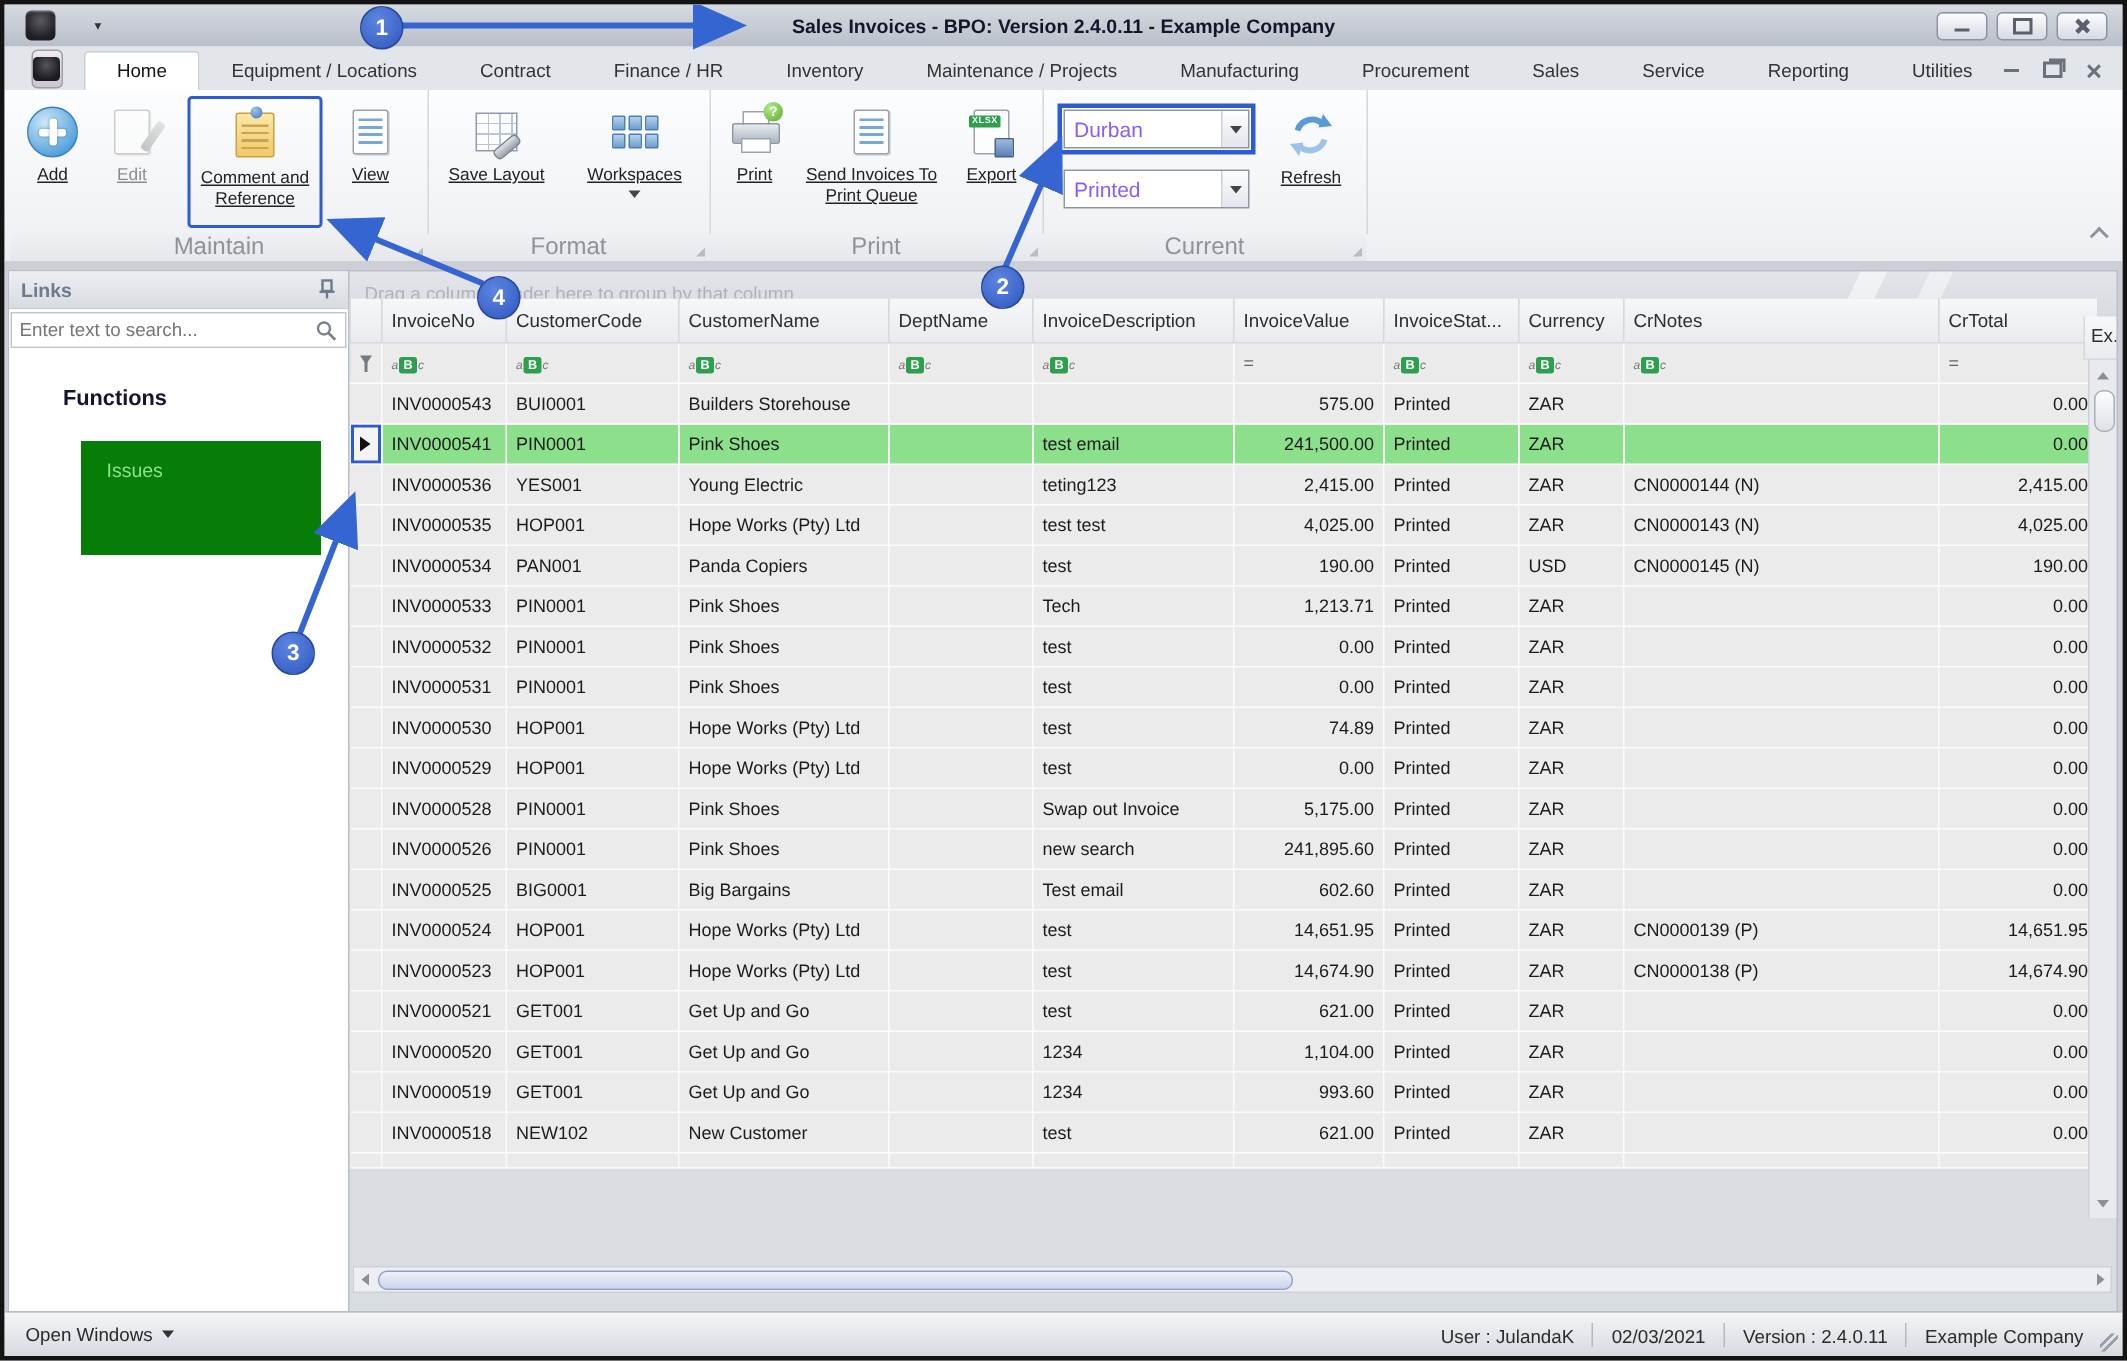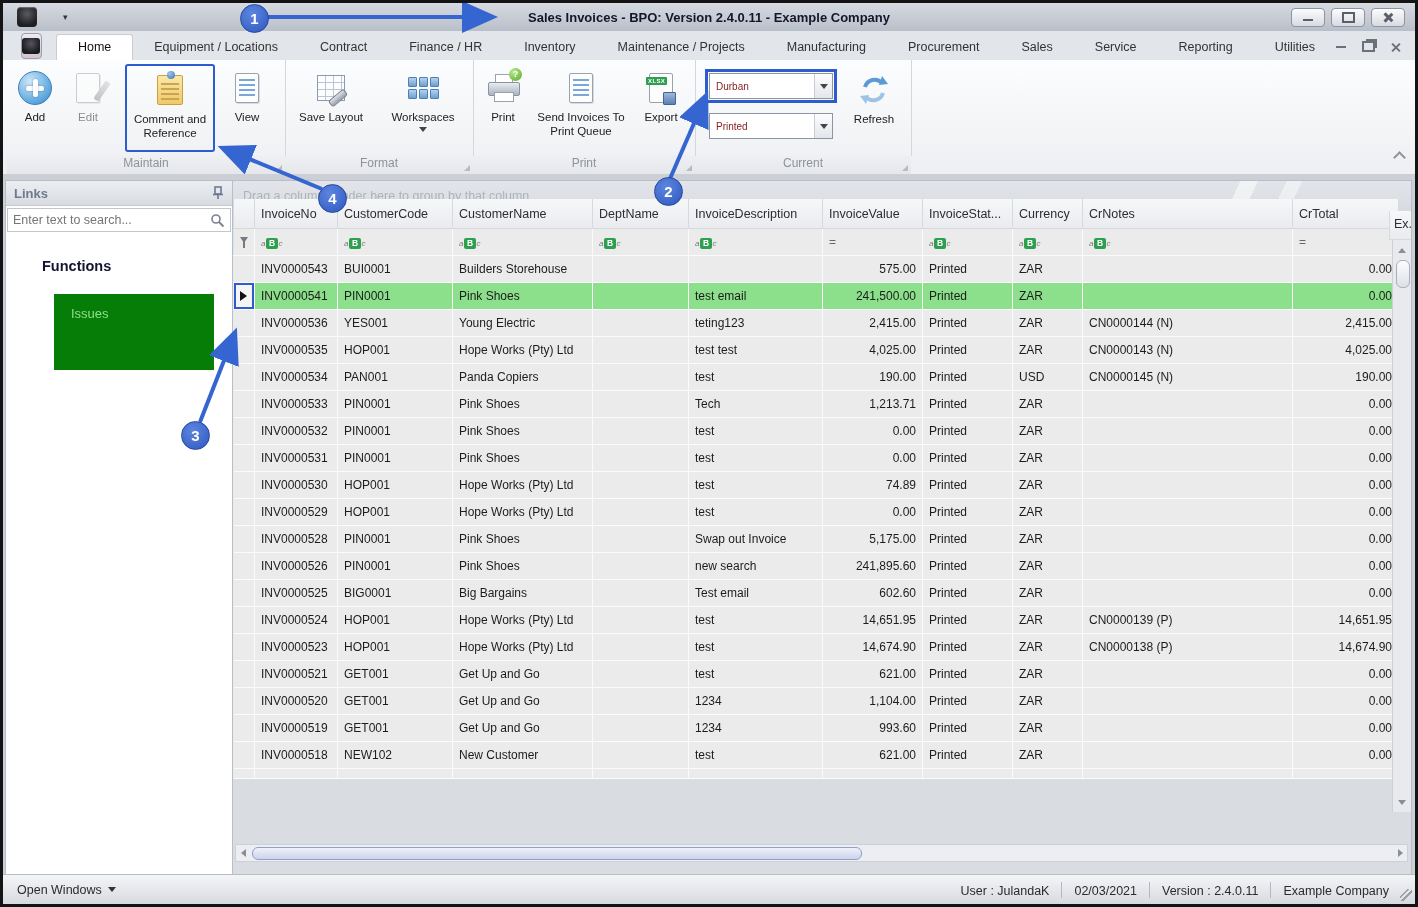--- a/index.html
+++ b/index.html
@@ -29,25 +29,25 @@
   .ribbon-winbtns{margin-left:auto;margin-right:14px;display:flex;gap:16px;align-items:center;padding-bottom:8px;}
   .rwb-min{width:10px;height:2px;background:#6b707a;}
   .rwb-restore{width:9px;height:7px;border:2px solid #6b707a;box-shadow:3px -3px 0 -1px #6b707a;}
   .rwb-x{position:relative;width:10px;height:10px;}
   .rwb-x::before,.rwb-x::after{content:"";position:absolute;left:4px;top:0;width:2px;height:11px;background:#6b707a;}
   .rwb-x::before{transform:rotate(45deg);} .rwb-x::after{transform:rotate(-45deg);}
 
   
   .ribbon{left:0;top:57px;right:0;height:114px;background:linear-gradient(#fcfdfe,#edeff2);border-bottom:1px solid #c6cad0;}
   .rgroup{position:absolute;top:0;height:96px;border-right:1px solid #d4d7db;}
-  .rgroup-label{position:absolute;top:96px;height:18px;left:0;right:0;text-align:center;font-size:12px;color:#8e939b;background:linear-gradient(#eef0f3,#e5e7ea);}
+  .rgroup-label{position:absolute;top:96px;height:18px;left:0;right:0;text-align:center;font-size:16px;color:#8e939b;background:linear-gradient(#eef0f3,#e5e7ea);}
   .rgroup-label::after{content:"";position:absolute;right:3px;bottom:3px;border-left:6px solid transparent;border-bottom:6px solid #b7bcc3;}
   .rbtn{position:absolute;top:4px;width:64px;height:88px;display:flex;flex-direction:column;align-items:center;border-radius:3px;}
   .rbtn .icon-slot{height:40px;display:flex;align-items:center;justify-content:center;margin-top:4px;}
-  .rbtn .rlabel{font-size:11.5px;color:#222;text-align:center;line-height:1.25;margin-top:2px;}
+  .rbtn .rlabel{font-size:11.5px;color:#222;text-align:center;line-height:1.25;margin-top:2px;text-decoration:underline;}
   .rbtn.disabled{opacity:.5;filter:grayscale(1);}
   .hl-box{border:2px solid #2f5bd0;border-radius:3px;}
 
   
   .ic-add{width:32px;height:32px;border-radius:50%;background:radial-gradient(circle at 35% 30%,#cfe7f8,#5aa6dd 70%,#3a7fc0);border:1px solid #3a7fc0;position:relative;}
   .ic-add::before,.ic-add::after{content:"";position:absolute;background:#fff;border-radius:2px;box-shadow:0 0 2px rgba(0,60,120,.5);}
   .ic-add::before{left:7px;top:14px;width:18px;height:5px;}
   .ic-add::after{left:14px;top:7px;width:5px;height:18px;}
   .ic-page{width:22px;height:28px;background:#fdfdfd;border:1px solid #9aa2ad;border-radius:2px;position:relative;box-shadow:1px 1px 0 #d8dce2;}
   .ic-lines::before{content:"";position:absolute;left:3px;right:3px;top:5px;height:18px;background:repeating-linear-gradient(#7aa7d9 0 2px,transparent 2px 5px);}
@@ -67,21 +67,21 @@
   .ic-printer .pb{position:absolute;left:0;top:8px;width:30px;height:12px;background:linear-gradient(#e8ecf1,#aab3bf);border:1px solid #8a93a0;border-radius:2px;}
   .ic-printer .po{position:absolute;left:6px;top:18px;width:18px;height:8px;background:#fff;border:1px solid #9aa2ad;}
   .ic-printer .badge{position:absolute;right:-4px;top:-6px;width:13px;height:13px;border-radius:50%;background:radial-gradient(circle at 35% 30%,#b8e98c,#57a829);color:#fff;font-size:9px;font-weight:bold;text-align:center;line-height:13px;}
   .ic-xlsx{width:22px;height:28px;background:#fdfdfd;border:1px solid #9aa2ad;border-radius:2px;position:relative;}
   .ic-xlsx .tag{position:absolute;left:-4px;top:3px;background:#2e9e4f;color:#fff;font-size:6px;font-weight:bold;padding:1px 2px;border-radius:1px;letter-spacing:.4px;}
   .ic-xlsx .flop{position:absolute;right:-4px;bottom:-3px;width:11px;height:11px;background:linear-gradient(#9fb9dd,#5c7fb4);border:1px solid #46638f;border-radius:1px;}
   .ic-refresh{width:34px;height:34px;}
 
   
   .combo{position:absolute;width:122px;height:24px;background:#fff;border:1px solid #8d95a2;display:flex;align-items:center;}
-  .combo .cv{flex:1;font-size:10px;color:#7f1d1d;padding-left:6px;}
+  .combo .cv{flex:1;font-size:14px;color:#8b5cf6;padding-left:6px;}
   .combo .cbtn{width:17px;height:100%;display:flex;align-items:center;justify-content:center;border-left:1px solid #c9ced6;background:linear-gradient(#fdfdfe,#e3e6eb);}
   .caret{width:0;height:0;border-left:4px solid transparent;border-right:4px solid transparent;border-top:5px solid #444;}
   .combo-hl{outline:3px solid #2f5bd0;outline-offset:1px;}
   .ribbon-collapse{position:absolute;right:10px;top:92px;width:12px;height:8px;}
   .ribbon-collapse::before{content:"";position:absolute;left:2px;top:1px;width:7px;height:7px;border-left:2px solid #8e939b;border-top:2px solid #8e939b;transform:rotate(45deg);}
 
   
   .main{left:0;top:171px;right:0;bottom:29px;background:#ccd0d6;}
 
   

